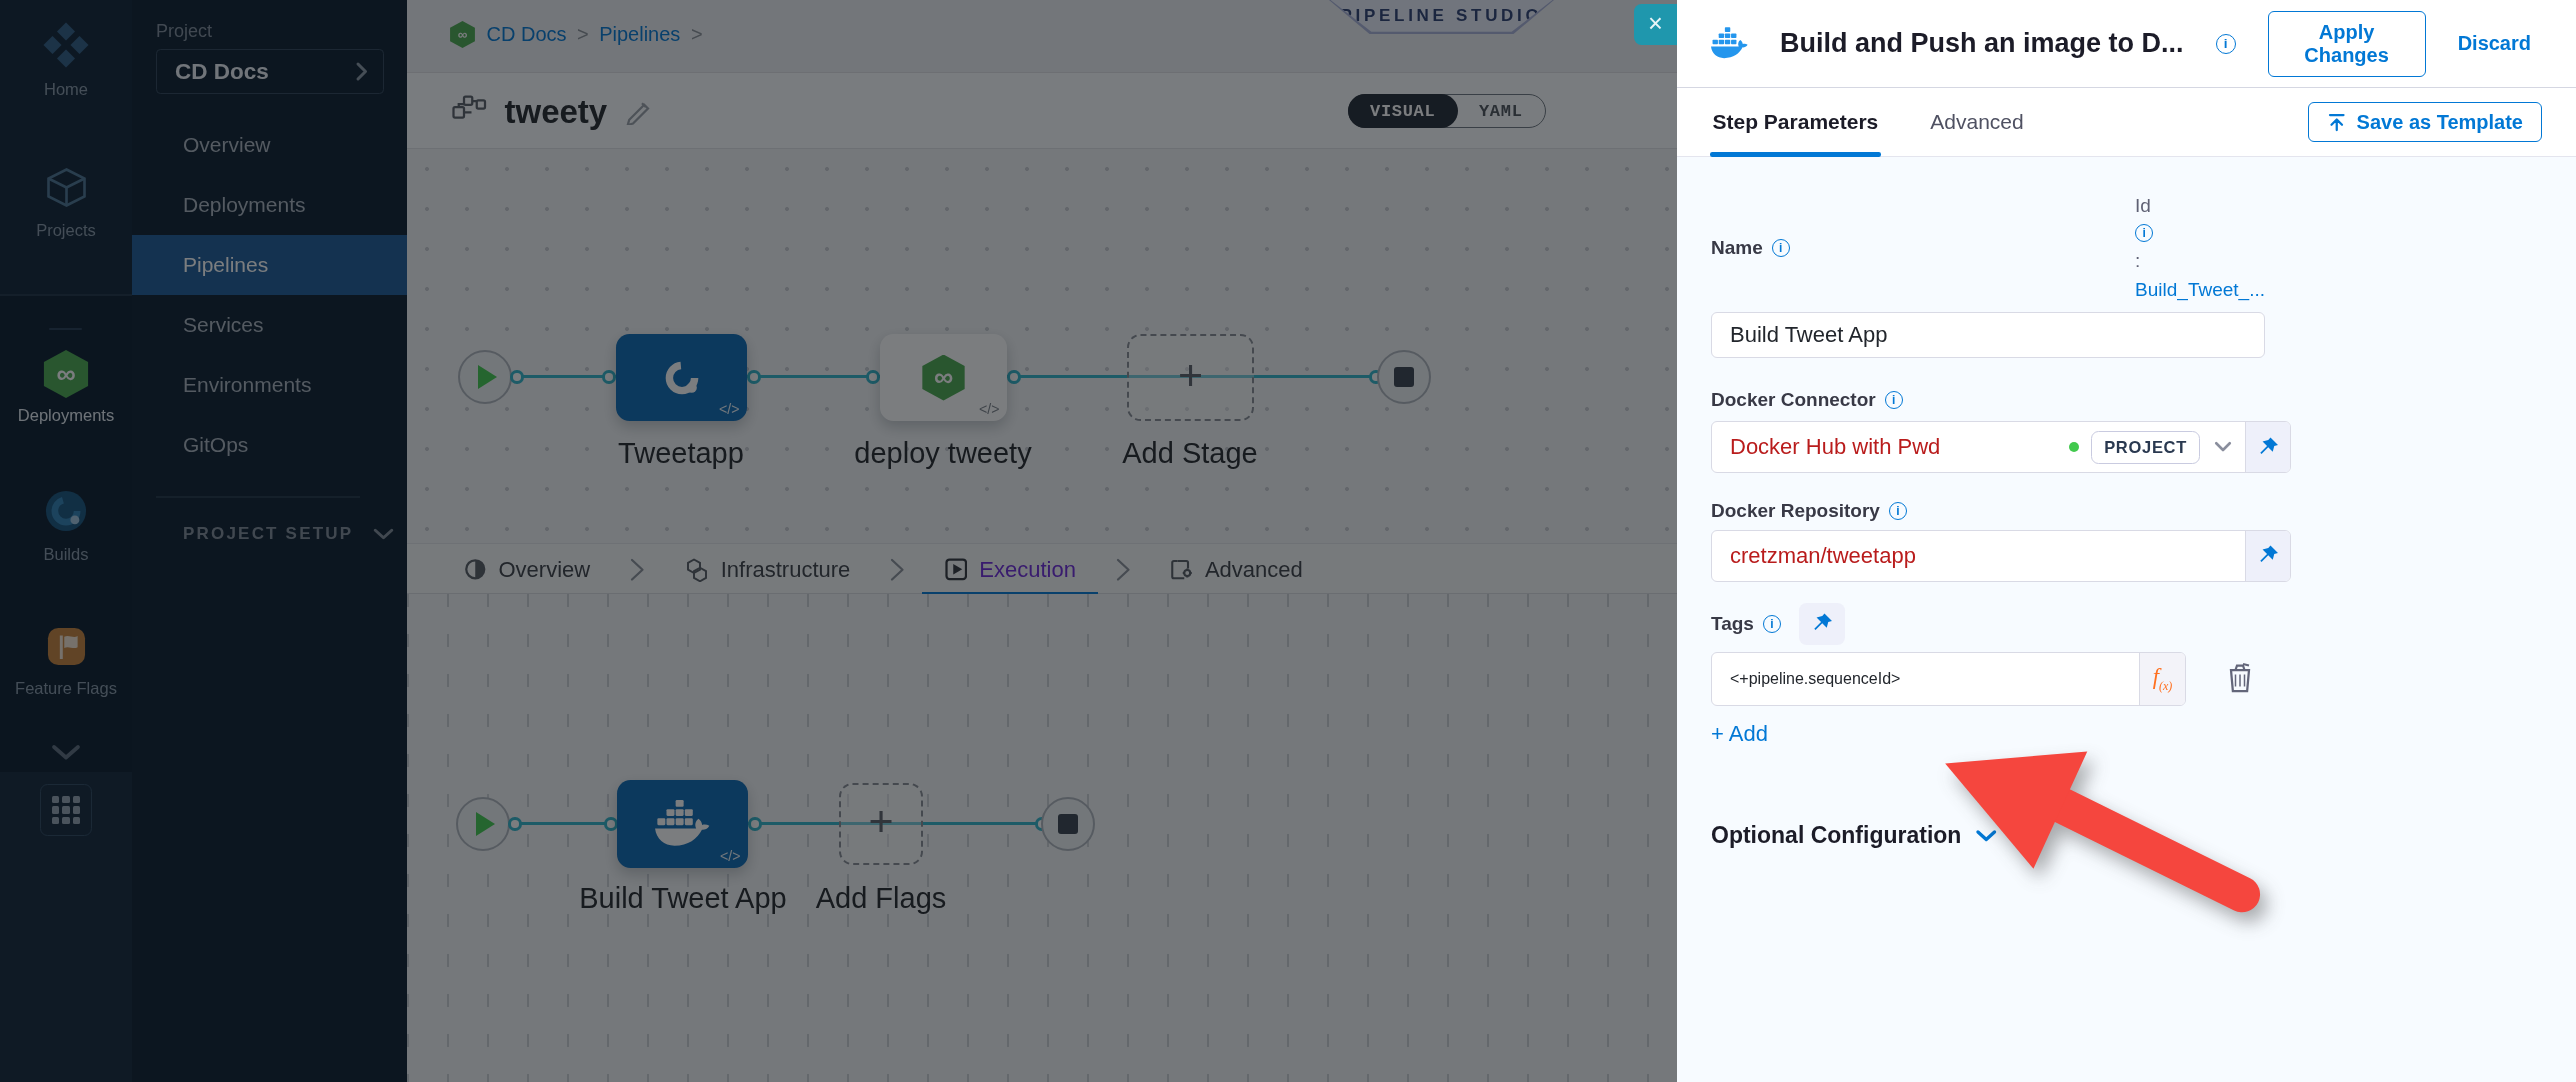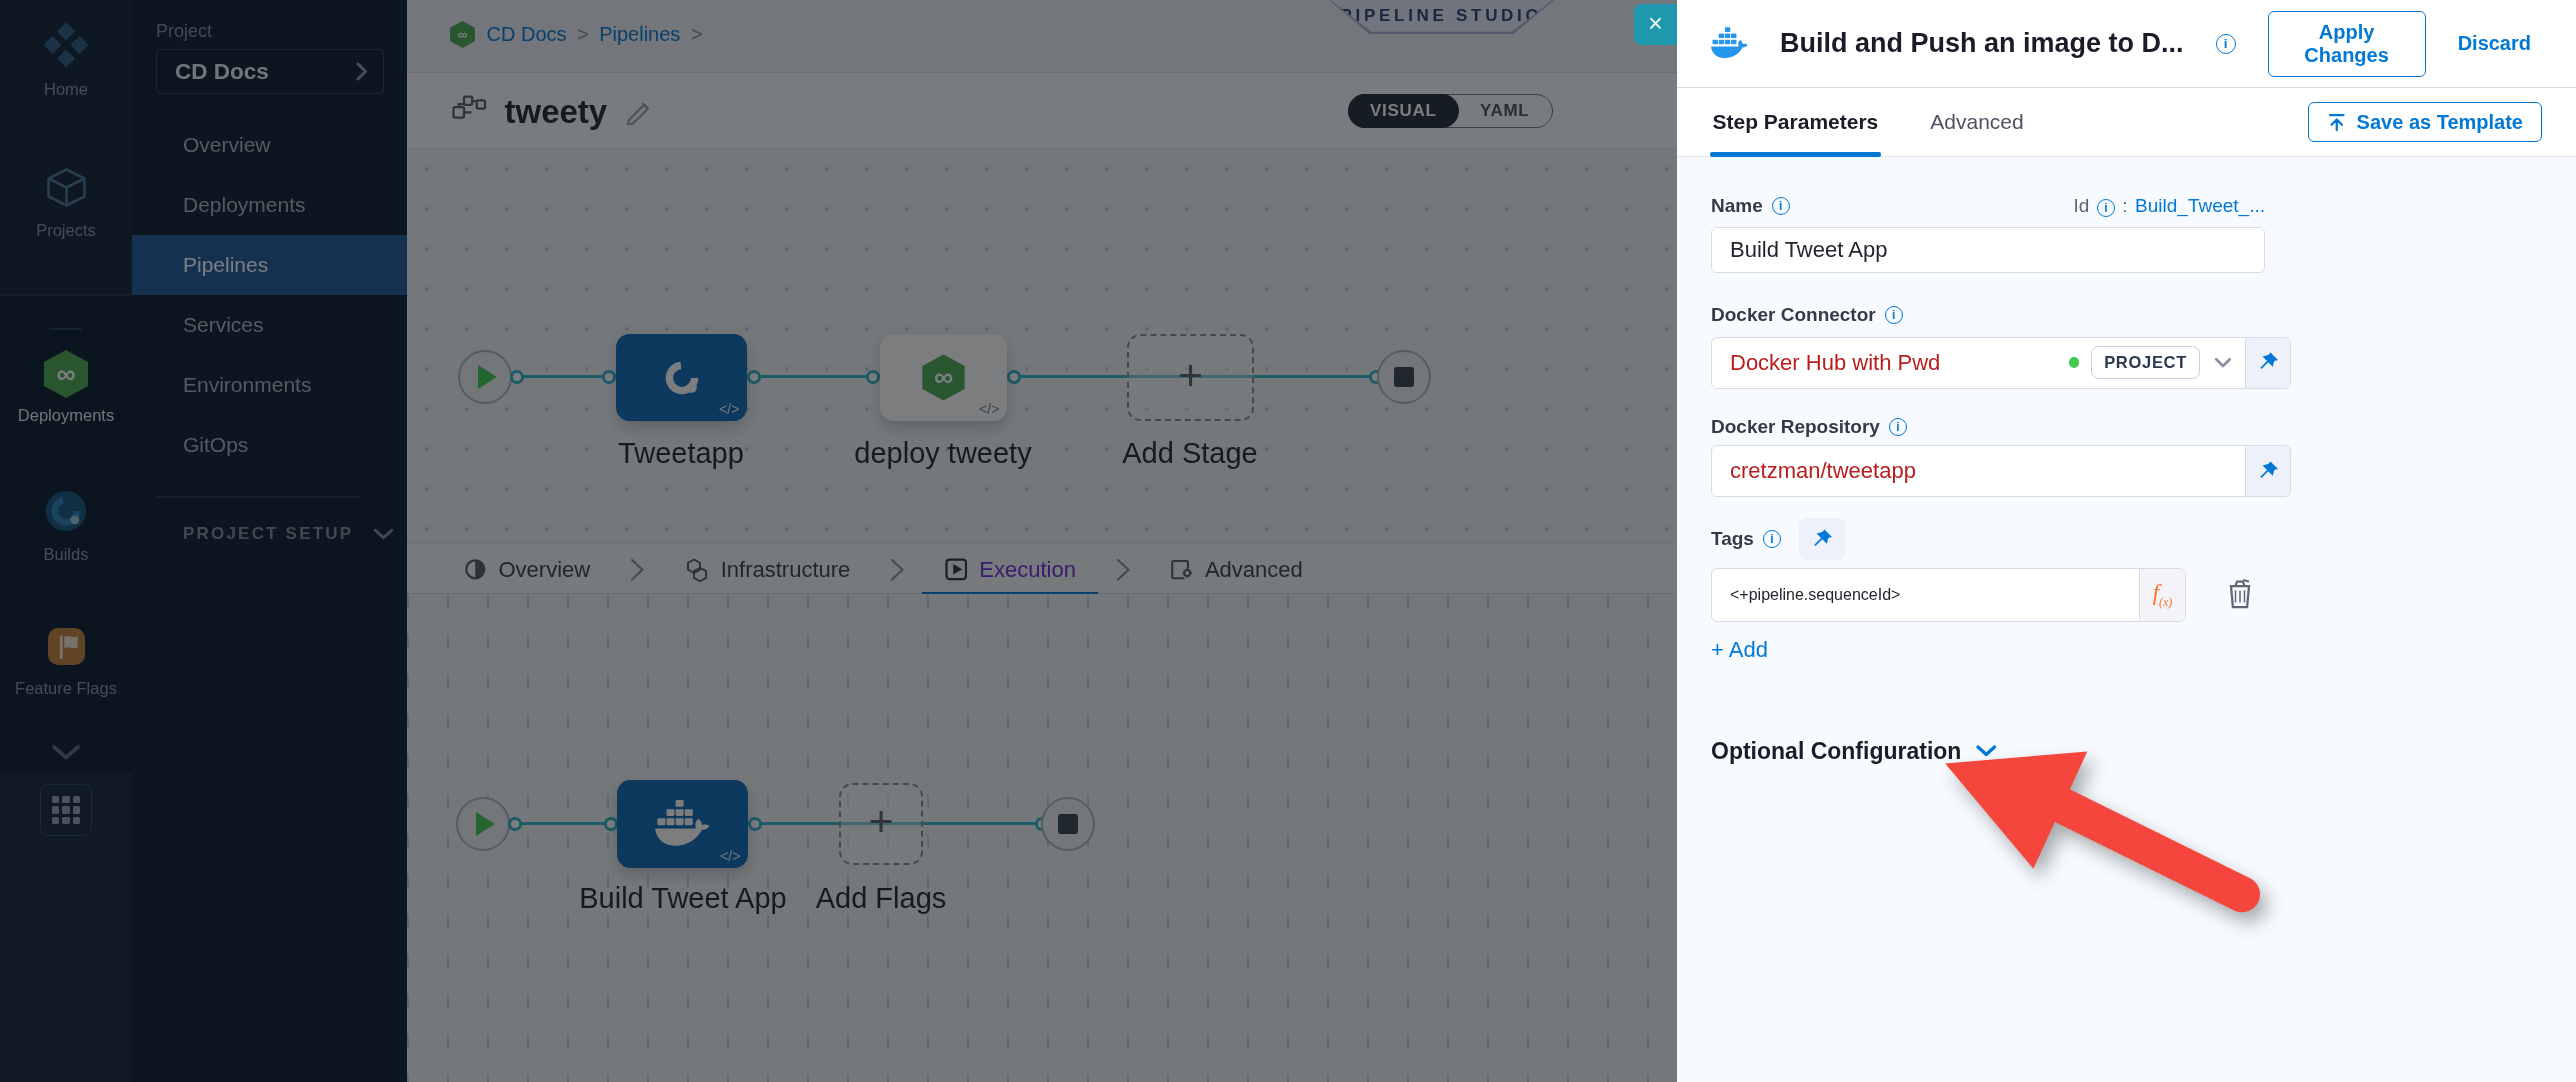--- a/index.html
+++ b/index.html
@@ -52,21 +52,21 @@
   .studio-badge{position:absolute;left:922px;top:0;width:225px;height:34px;z-index:3;
     clip-path:polygon(0 0,100% 0,82% 100%,18% 100%);background:#a8b1d9;}
   .studio-badge .inner{position:absolute;left:1.5px;top:0;right:1.5px;bottom:2.2px;
     clip-path:polygon(0 0,100% 0,81.6% 100%,18.4% 100%);background:#e9edfa;
     display:flex;align-items:center;justify-content:center;}
   .studio-badge .inner span{font-size:17px;font-weight:bold;letter-spacing:3.7px;color:#2c3f72;}
   .title-bar{position:absolute;left:0;top:73px;width:1270px;height:76px;background:#fbfcfe;border-bottom:1.5px solid #e0e2e6;}
   .title-row{position:absolute;left:45px;top:19.5px;display:flex;align-items:center;gap:16.5px;}
   .pipe-name{font-size:33px;font-weight:bold;color:#22262c;}
   .toggle{position:absolute;left:941px;top:21px;height:34px;border:1.5px solid #6d7780;border-radius:17px;
-    display:flex;align-items:center;}
+    display:flex;align-items:center;font-family:Liberation Mono, monospace;}
   .toggle .seg{font-size:17px;font-weight:bold;letter-spacing:0.7px;padding:0 22.5px;height:24px;display:flex;align-items:center;cursor:pointer;}
   .toggle .seg.on{background:#212833;color:#fff;border-radius:17px;margin:-1.5px;height:34px;}
   .toggle .seg.off{color:#4c525a;}
 
   .canvas-top{position:absolute;left:0;top:149px;width:1270px;height:394px;background-color:#f2f4f6;
     background-image:radial-gradient(circle,#c9cdd3 1.9px,transparent 2.2px);background-size:40px 40px;}
   .tabbar{position:absolute;left:0;top:543px;width:1270px;height:51px;background:#f6f8f9;
     border-top:1.5px solid #e2e4e8;border-bottom:1.5px solid #d9dcdf;}
   .tabs-row{position:absolute;left:57px;top:0;height:51px;display:flex;align-items:center;gap:39px;}
   .stage-tab{display:flex;align-items:center;gap:12px;font-size:22px;color:#3a3e45;cursor:pointer;position:relative;}
@@ -112,21 +112,21 @@
   .d-tabs{position:absolute;left:0;top:88px;width:899px;height:69px;background:#fff;border-bottom:1.5px solid #e4e5ee;
     display:flex;align-items:center;padding:0 34px;}
   .d-tab{font-size:21px;color:#4f5162;padding:0 1.5px;margin-right:49px;height:69px;display:flex;align-items:center;position:relative;cursor:pointer;}
   .d-tab.active{color:#1c1c28;font-weight:bold;}
   .d-tab.active::after{content:"";position:absolute;left:-1.5px;right:-1.5px;bottom:0;height:4.5px;background:var(--accent);border-radius:2.2px;}
   .d-tabs .spacer{flex:1;}
   .d-body{position:absolute;left:0;top:157px;width:899px;height:926px;background:#f7fbff;padding:30px 34px 16px;}
 
   .f-label{font-size:19px;font-weight:bold;color:#383946;display:flex;align-items:center;gap:9px;}
   .name-row{width:554px;display:flex;justify-content:space-between;align-items:center;margin-top:7.5px;}
-  .id-part{display:flex;align-items:flex-end;gap:7.5px;font-size:19px;color:#5f6174;}
+  .id-part{display:flex;align-items:flex-start;gap:7.5px;font-size:19px;color:#5f6174;flex-direction:column;}
   .id-link{color:var(--accent);cursor:pointer;}
   .t-input{background:#fff;border:1.5px solid #d9dae5;border-radius:6px;height:46px;font-size:22px;color:#22262c;
     padding:0 18px;font-family:inherit;display:flex;align-items:center;}
   input.t-input{outline:none;}
   .name-input{width:554px;margin-top:10.5px;}
   .control{margin-top:10.5px;width:580px;height:52px;background:#fff;border:1.5px solid #d9dae5;border-radius:6px;
     display:flex;align-items:center;overflow:hidden;}
   .control .val{font-size:22px;color:#b91c1c;padding-left:18px;flex:1;}
   .gdot-sm{width:10.5px;height:10.5px;border-radius:50%;background:var(--green);margin-right:12px;flex:none;}
   .scope-badge{border:1.5px solid #c9cbe0;border-radius:7.5px;background:#fff;color:#2a3950;font-size:16.5px;font-weight:bold;

